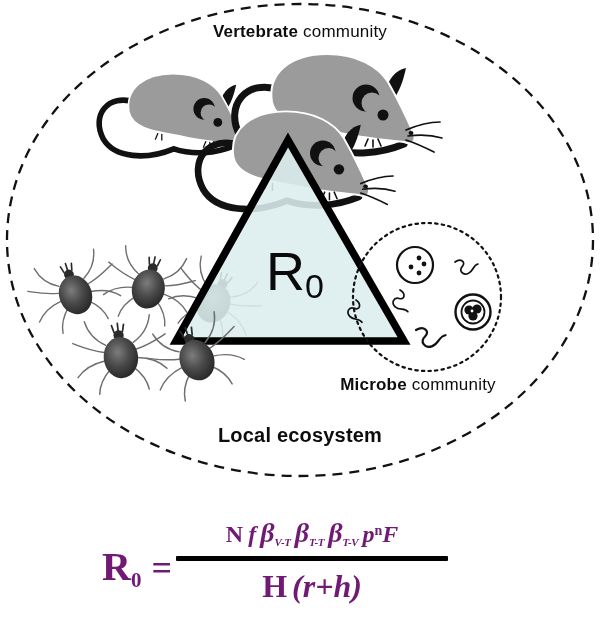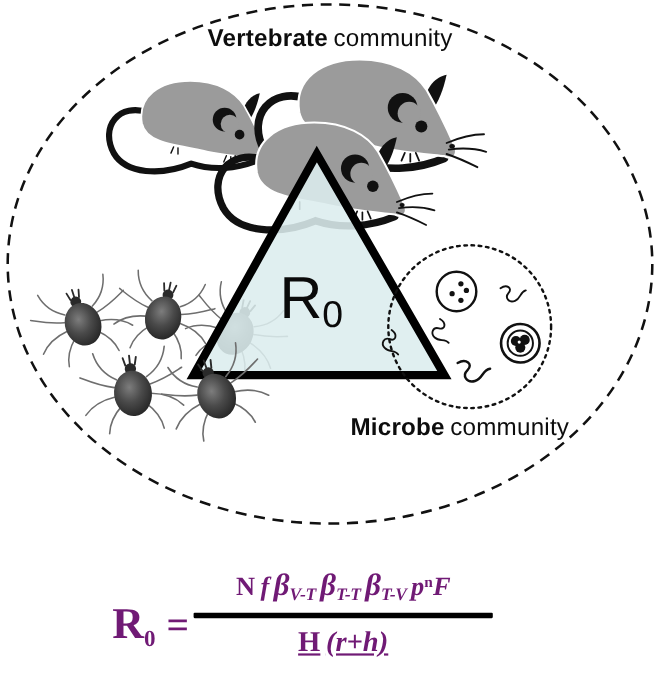--- a/index.html
+++ b/index.html
@@ -4,43 +4,43 @@
 <style>
   html,body { margin:0; padding:0; }
   body {
     width:600px; height:617px; position:relative; background:#ffffff;
     font-family:"Liberation Sans", sans-serif; color:#111; overflow:hidden;
   }
   #stage { position:absolute; left:0; top:0; width:600px; height:617px; }
   svg.art { position:absolute; left:0; top:0; }
 
   .lbl { position:absolute; transform:translateX(-50%); white-space:nowrap;
-         font-size:22px; letter-spacing:0.2px; color:#0d0d0d; }
+         font-size:17px; letter-spacing:0.2px; color:#0d0d0d; }
   .lbl b { font-weight:bold; }
   .lbl .rest { font-weight:normal; margin-left:5px; }
   .lbl-ecosystem { font-weight:bold; font-size:20px; }
 
-  .r0-label { position:absolute; left:254px; top:244px;
+  .r0-label { position:absolute; left:266px; top:244px;
               font-size:54px; font-weight:400; color:#0a0a0a; line-height:1; }
   .r0-label sub { font-size:34px; line-height:1; vertical-align:-8px; }
 
   
   .formula { position:absolute; left:0; top:0; width:600px; height:617px;
              font-family:"Liberation Serif", serif; font-weight:bold; color:#701a75; }
   .f-lhs { position:absolute; left:102px; top:547px; font-size:40px; line-height:1; white-space:nowrap; }
   .f-lhs sub { font-size:21px; vertical-align:-7px; line-height:1; }
   .f-eq { font-size:36px; margin-left:10px; }
   .f-frac { position:absolute; left:176px; top:519px; width:272px;
             display:flex; flex-direction:column; align-items:center; }
   .f-num { font-size:24px; line-height:1; white-space:nowrap; margin-bottom:8px; }
   .f-bar { width:272px; height:5px; background:#000; border-radius:1px; }
-  .f-den { font-size:26px; line-height:1; margin-top:9px; white-space:nowrap;text-decoration:underline; }
+  .f-den { font-size:32px; line-height:1; margin-top:9px; white-space:nowrap; }
   .it { font-style:italic; }
   .beta { font-style:italic; font-size:28px; margin-left:4px; }
-  .ssub { font-style:italic; font-size:16px; letter-spacing:-0.3px; vertical-align:-4px; }
+  .ssub { font-style:italic; font-size:11px; letter-spacing:-0.3px; vertical-align:-4px; }
   .psup { font-size:14px; vertical-align:7px; }
   .sp { display:inline-block; width:5px; }
 </style>
 </head>
 <body>
 
 <div id="stage">
 
 <svg class="art" width="600" height="617" viewBox="0 0 600 617">
   <defs>
@@ -164,20 +164,23 @@
 
 <div class="lbl" style="left:300px; top:22px;">
   <b>Vertebrate</b><span class="rest">community</span>
 </div>
 
 
 <div class="lbl" style="left:418px; top:375px;">
   <b>Microbe</b><span class="rest">community</span>
 </div>
 
+<div class="lbl lbl-ecosystem" style="left:300px; top:424px;">
+  <span>Local ecosystem</span>
+</div>
 
 <div class="r0-label"><span>R</span><sub>0</sub></div>
 
 <div class="formula">
   <div class="f-lhs"><span>R</span><sub>0</sub><span class="f-eq">=</span></div>
 
   <div class="f-frac">
     <div class="f-num"><span>N</span><span class="sp"></span><span class="it">f</span><span class="beta">β</span><span class="ssub">V-T</span><span class="beta">β</span><span class="ssub">T-T</span><span class="beta">β</span><span class="ssub">T-V</span><span class="it" style="margin-left:4px;">p</span><span class="psup">n</span><span class="it">F</span></div>
     <div class="f-bar"></div>
     <div class="f-den"><span>H</span><span class="sp"></span><span class="it">(r+h)</span></div>

